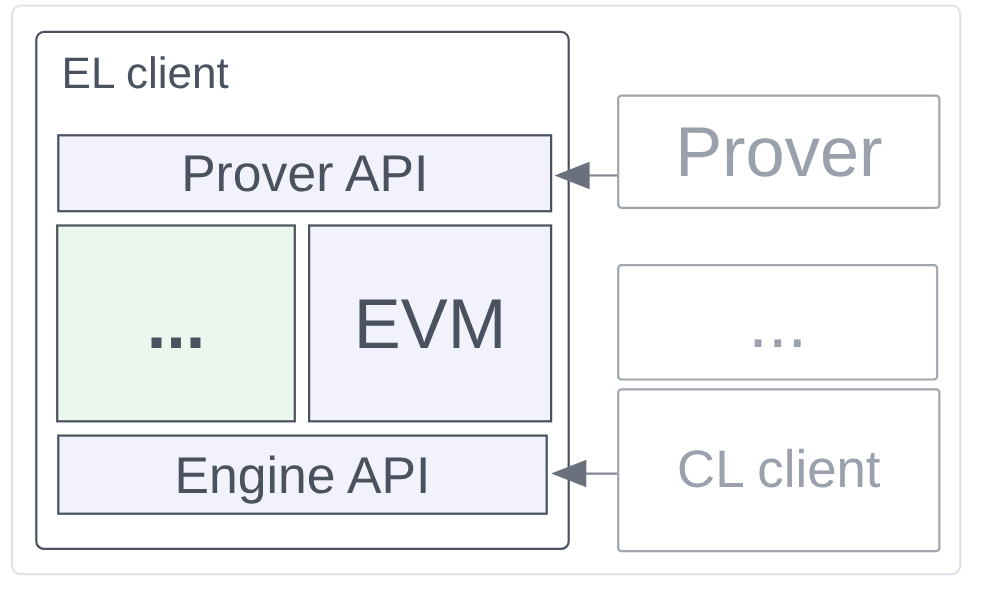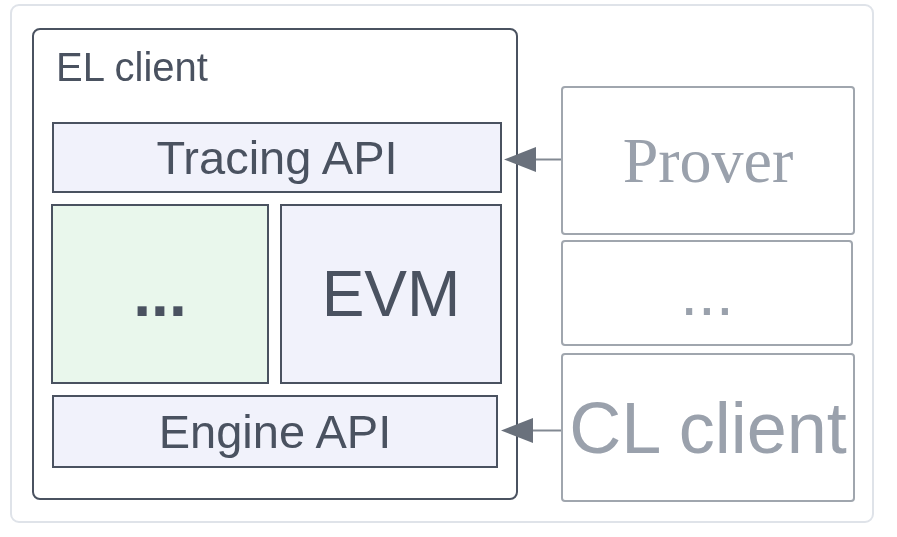--- a/index.html
+++ b/index.html
@@ -28,35 +28,35 @@
   }
   .tracing { left:18px; top:92px;  width:450px; height:71px;  background:#f1f2fb; font-size:47px; }
   .modules { left:17px; top:174px; width:218px; height:180px; background:#e9f7ec; font-size:64px; font-weight:bold; }
   .evm     { left:246px; top:174px; width:222px; height:180px; background:#f1f2fb; font-size:64px; }
   .engine  { left:18px; top:365px; width:446px; height:73px;  background:#f1f2fb; font-size:47px; }
   .ext-box {
     position:absolute; box-sizing:border-box; border:2px solid #a0a6ae;
     border-radius:4px; background:#ffffff; color:#9aa1ac;
     display:flex; align-items:center; justify-content:center; text-align:center;
   }
-  .prover { left:561px; top:86px;  width:294px; height:149px; font-size:64px;font-family:Liberation Serif, serif; }
+  .prover { left:561px; top:86px;  width:294px; height:104px; font-size:64px; }
   .mid    { left:561px; top:240px; width:292px; height:106px; font-size:64px; }
-  .cl     { left:561px; top:353px; width:294px; height:149px; font-size:72px; }
+  .cl     { left:561px; top:353px; width:294px; height:149px; font-size:48px; }
   .arrows { position:absolute; left:0; top:0; pointer-events:none; }
 </style>
 </head>
 <body>
 
 <div class="stage">
   <div class="frame"></div>
 
   <div class="el-client">
     <div class="el-title">EL client</div>
 
-    <div class="inner-box tracing">Tracing API</div>
+    <div class="inner-box tracing">Prover API</div>
 
     <div class="inner-box modules">...</div>
 
     <div class="inner-box evm">EVM</div>
 
     <div class="inner-box engine">Engine API</div>
   </div>
 
   <div class="ext-box prover">Prover</div>
 

